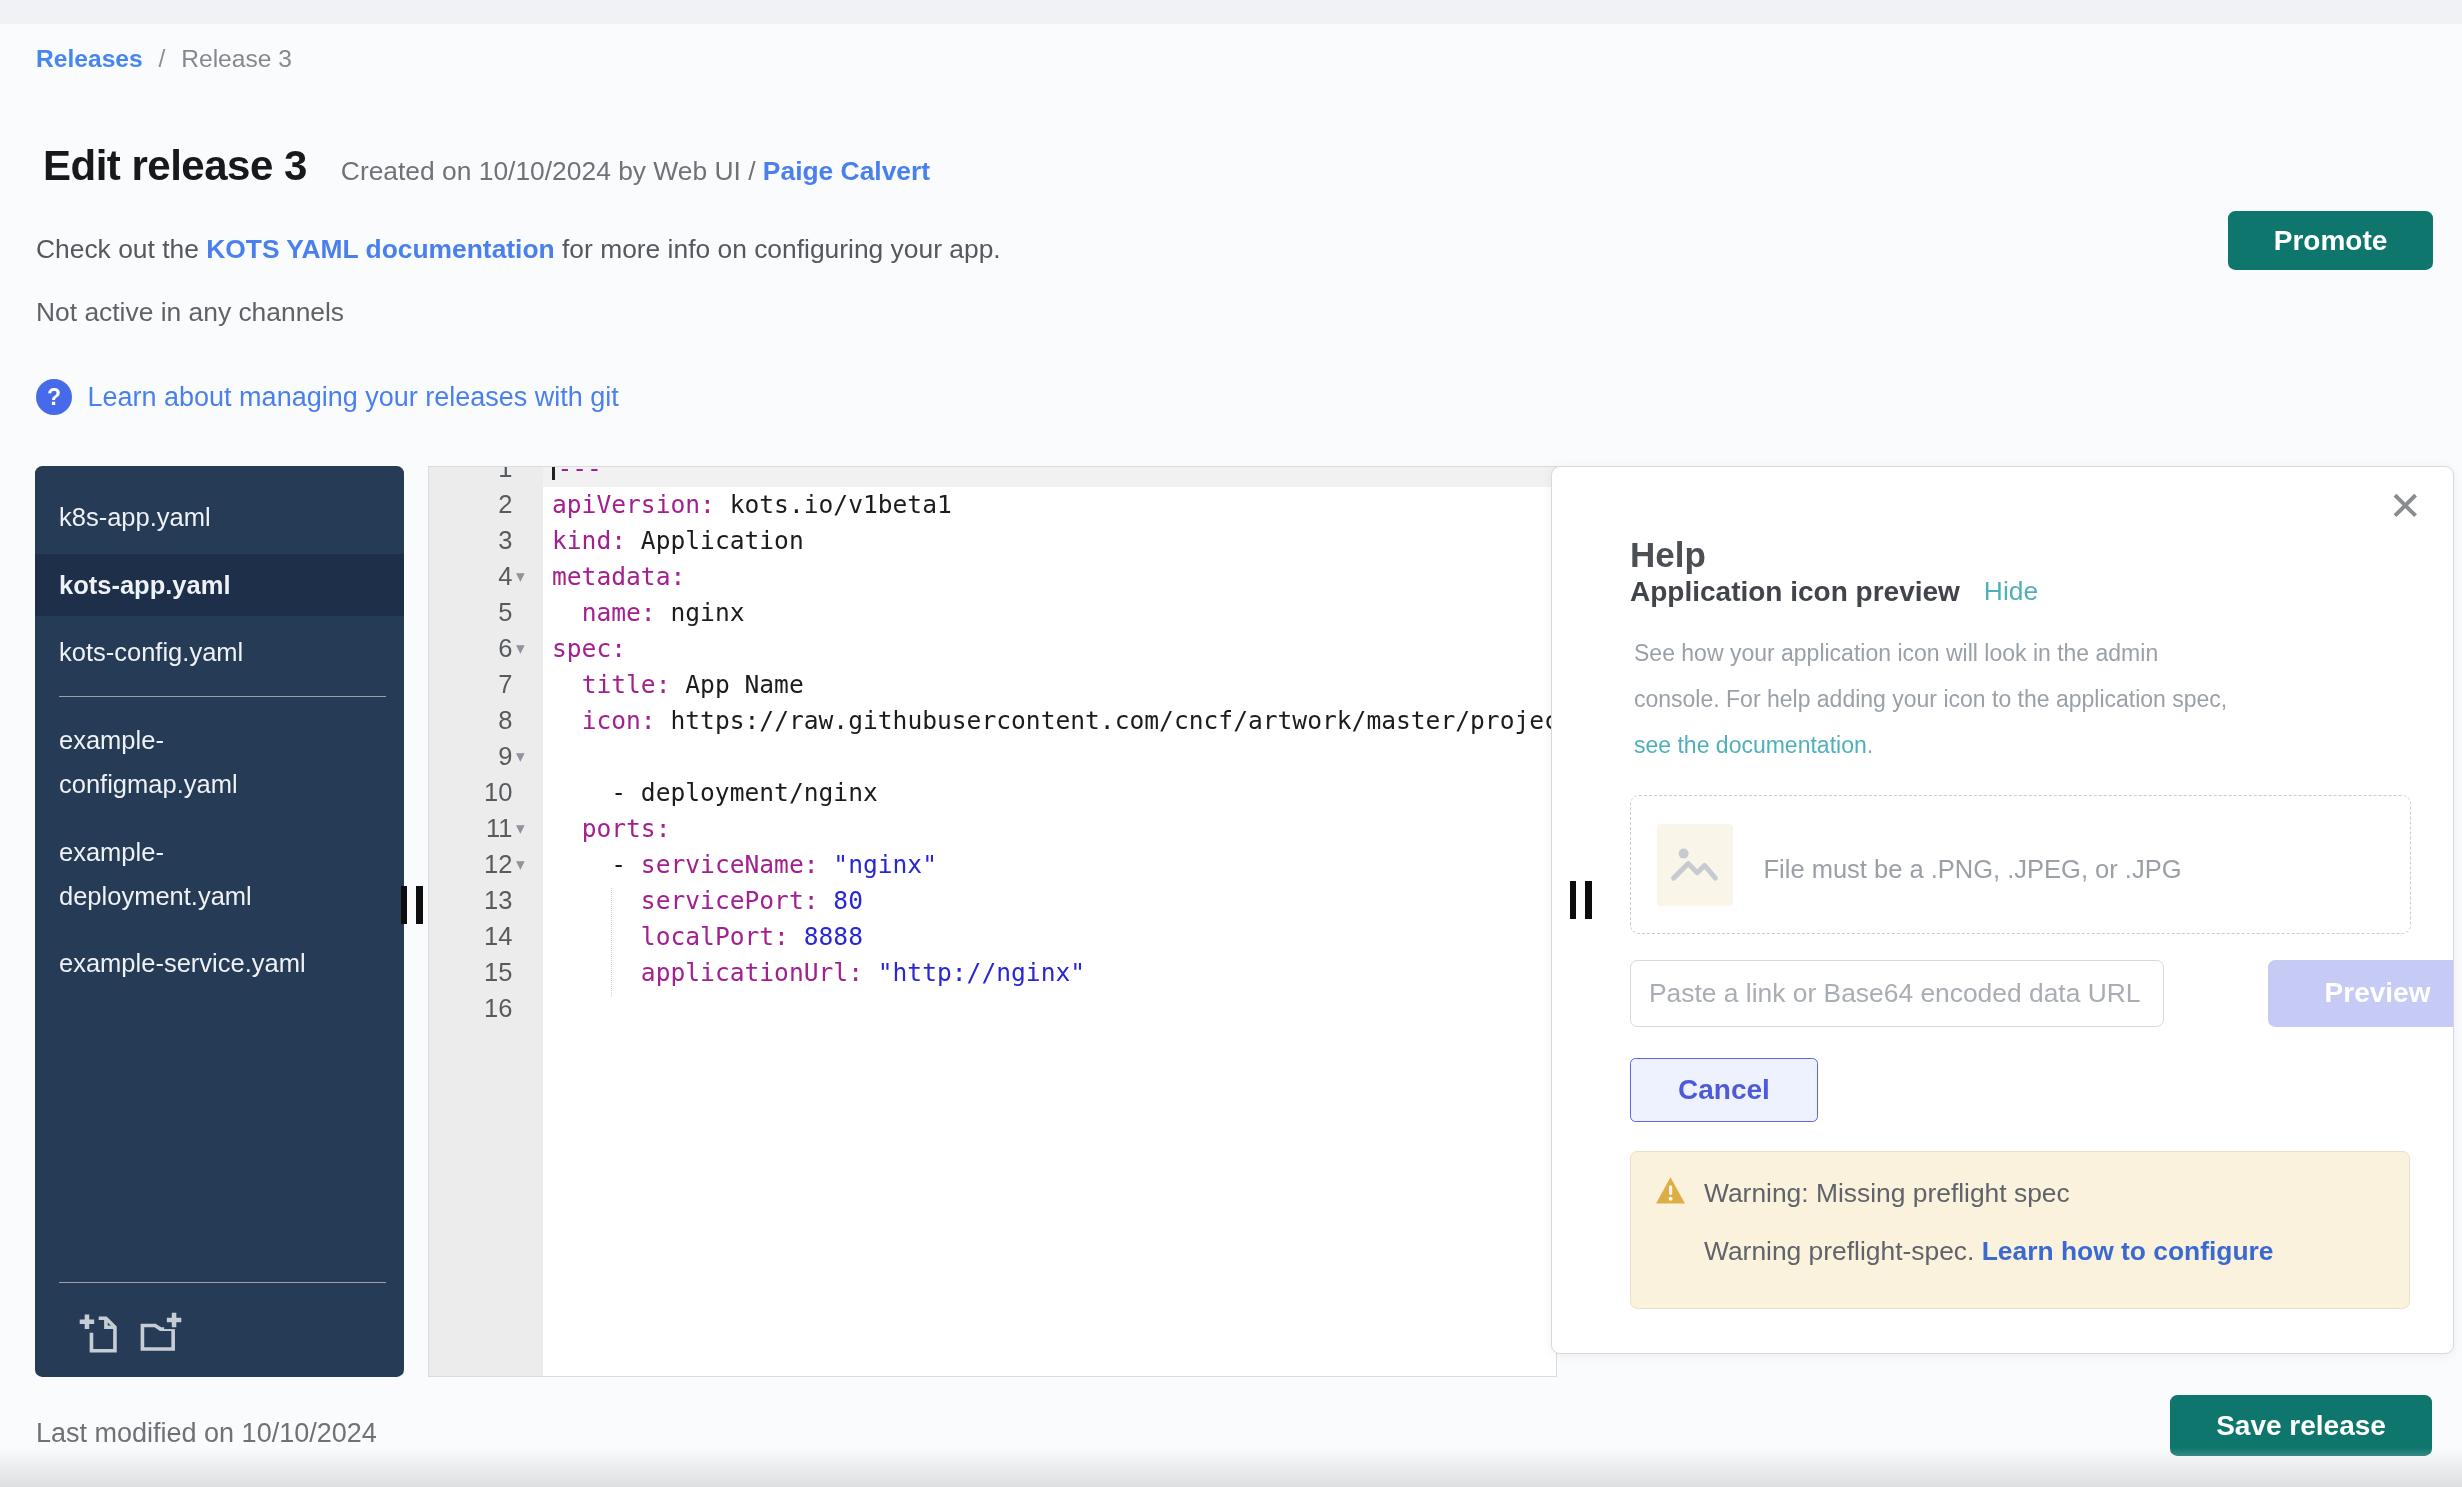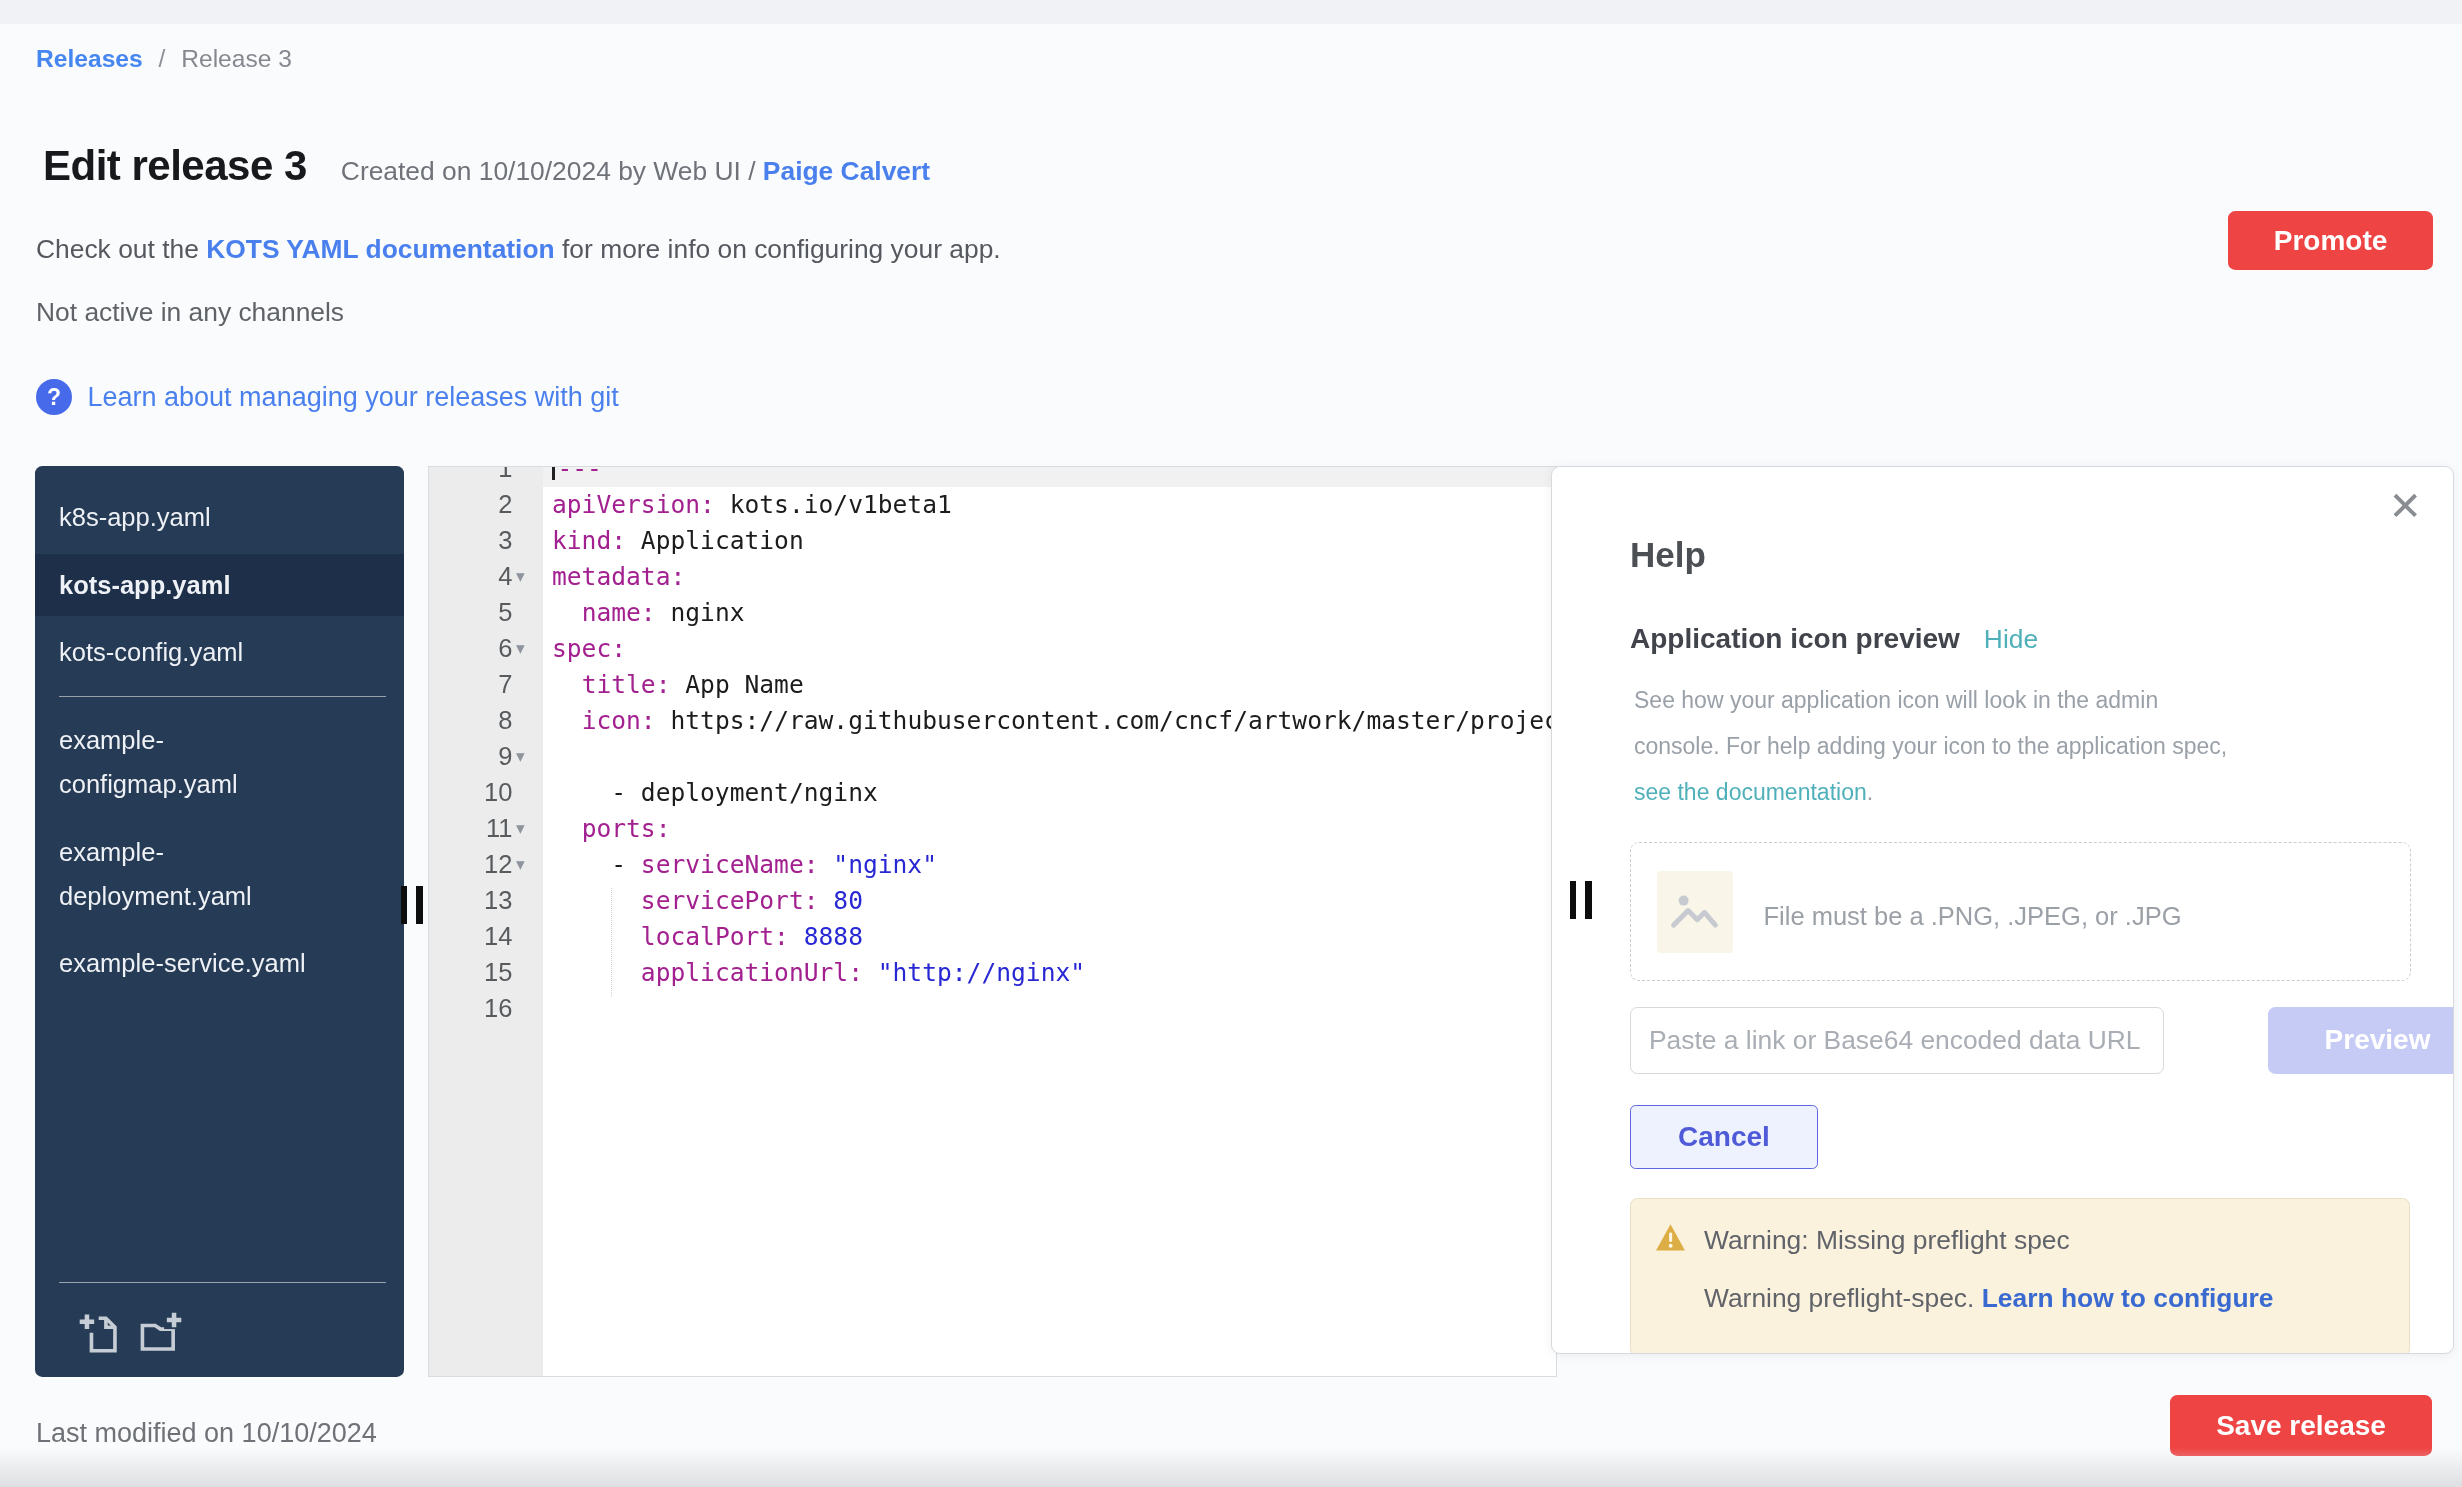--- a/index.html
+++ b/index.html
@@ -17,21 +17,21 @@
   .subtitle{margin-left:27px;font-size:26.4px;color:#6f7379;}
   .subtitle a{color:#4a80ee;font-weight:600;text-decoration:none;cursor:pointer;}
   .docline{position:absolute;left:36px;top:233px;font-size:26.4px;line-height:33px;color:#55585e;}
   .docline a{color:#4a80ee;font-weight:600;text-decoration:none;cursor:pointer;}
   .statusline{position:absolute;left:36px;top:297px;font-size:26.4px;color:#5f6368;}
   .gitrow{position:absolute;left:36px;top:379px;display:flex;align-items:center;gap:15.5px;}
   .qicon{width:36px;height:36px;border-radius:50%;background:#466ae9;color:#fff;font-size:23px;
          font-weight:700;display:flex;align-items:center;justify-content:center;}
   .gitrow a{color:#4a80ee;font-size:27px;text-decoration:none;cursor:pointer;}
 
-  .btn-primary{border:none;border-radius:7.3px;background:#ef4444;color:#fff;font-family:inherit;
+  .btn-primary{border:none;border-radius:7.3px;background:#0f766e;color:#fff;font-family:inherit;
                font-size:28px;font-weight:700;cursor:pointer;margin-left:8px;}
   .promote{position:absolute;right:29px;top:211px;width:205px;height:59px;}
   .save{position:absolute;right:30px;top:1395px;width:262px;height:61px;}
 
   
   .sidebar{position:absolute;left:35px;top:466px;width:369px;height:911px;background:#263b55;
            border-radius:7.3px;padding-top:20px;box-sizing:border-box;}
   .file-item{padding:9px 24px;margin-bottom:5.5px;font-size:25.5px;line-height:44px;color:#eef1f5;cursor:pointer;}
   .file-item.selected{background:#1d2f49;font-weight:700;}
   .sb-divider{height:0;border-top:0.9px solid #98a1ac;margin:12.7px 18px 12.7px 24px;}
@@ -63,21 +63,21 @@
   .drag-handle i{width:6.4px;height:38px;background:#0d0d0d;}
   .drag-handle.left{left:401px;top:886px;}
   .drag-handle.right{left:18px;top:414px;}
 
   
   .help-panel{position:absolute;left:1551px;top:466px;width:903px;height:888px;background:#fff;
               border:0.9px solid #d6d9dd;border-radius:9px;box-shadow:0 1.8px 11px rgba(0,0,0,.06);
               box-sizing:border-box;padding:0 42px 0 78px;overflow:hidden;z-index:5;}
   .hp-close{position:absolute;right:31px;top:16.4px;font-size:40px;font-weight:300;color:#898d92;cursor:pointer;}
   .help-panel h2{margin:67px 0 0;font-size:35px;line-height:42px;font-weight:600;color:#4c5055;}
-  .hp-row{margin-top:47px;display:flex;align-items:center;}
+  .hp-row{display:flex;align-items:flex-start;}
   .hp-sec{font-size:28px;font-weight:700;color:#41454b;}
   a.teal{color:#4fb0ba;text-decoration:none;cursor:pointer;}
   .hp-row a.teal{margin-left:24px;font-size:26.4px;}
   .hp-desc{margin:22px 4px 0;font-size:23px;line-height:46px;color:#9aa0a8;}
   .dropzone{margin-top:27px;height:137px;border:1.8px dashed #c9ccd0;border-radius:9px;
             display:flex;align-items:center;padding-left:25.5px;box-sizing:content-box;cursor:pointer;}
   .imgph{width:76px;height:82px;background:#f9f5e8;border-radius:3.6px;display:flex;
          align-items:center;justify-content:center;}
   .dz-text{margin-left:31px;}
   .dz1{font-size:27px;color:#9ba0a7;}

